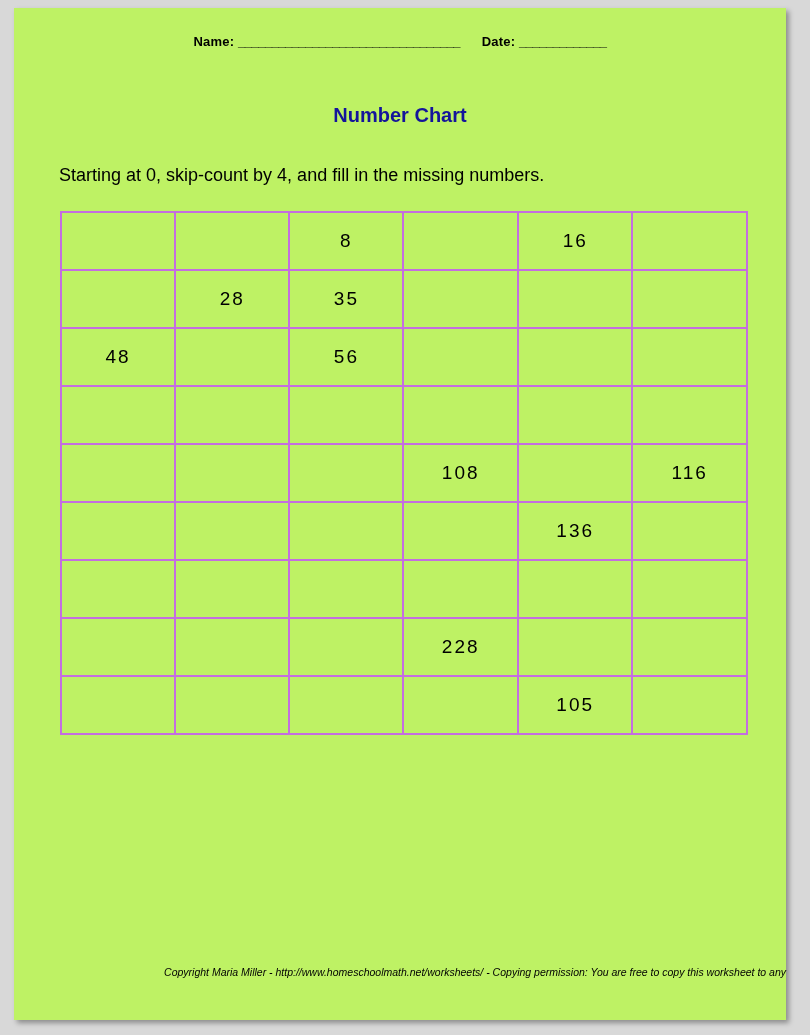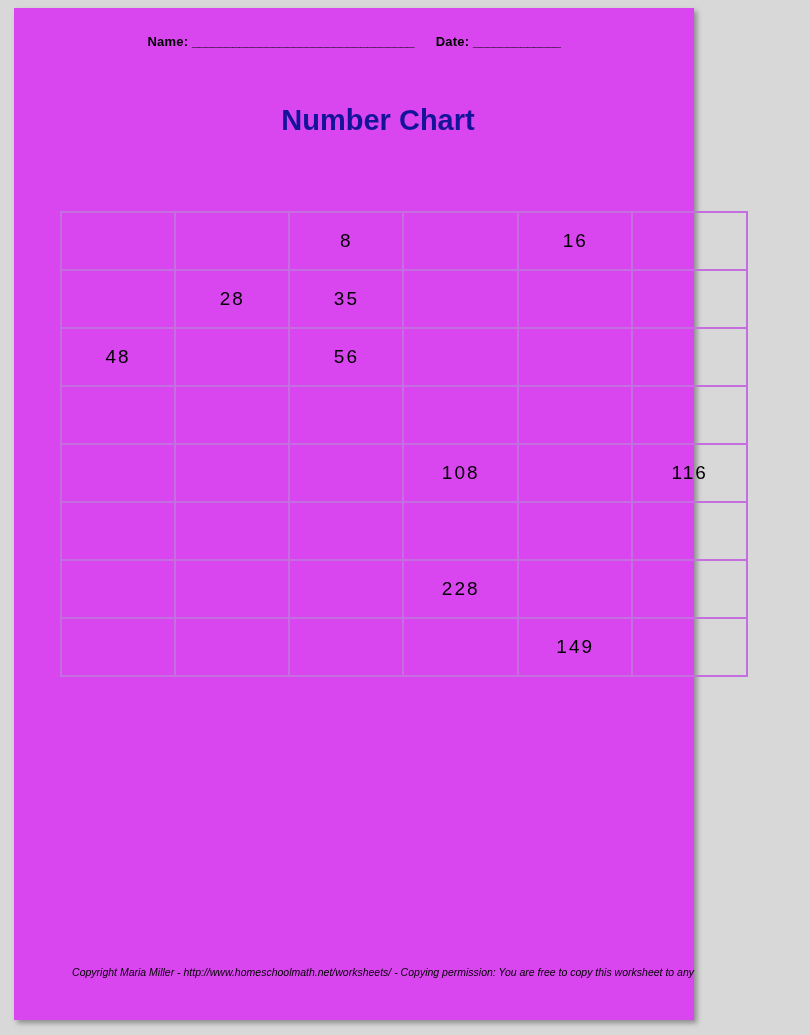--- a/index.html
+++ b/index.html
@@ -10,23 +10,23 @@
   body {
     width: 810px;
     height: 1035px;
     font-family: "Liberation Sans", sans-serif;
     overflow: hidden;
   }
   .page {
     position: absolute;
     left: 14px;
     top: 8px;
-    width: 680px;
+    width: 772px;
     height: 1012px;
-    background: #d946ef;
+    background: #bef264;
     box-shadow: 3px 3px 5px rgba(0,0,0,0.35);
     box-sizing: border-box;
   }
   .nameline {
     position: absolute;
     left: 0;
     top: 26px;
     width: 100%;
     text-align: center;
     font-size: 13px;
@@ -37,24 +37,23 @@
   .nameline .lbl { font-weight: bold; }
   .nameline .rule { font-weight: bold; letter-spacing: -0.5px; }
   .nameline .gap { display: inline-block; width: 14px; }
 
   .title {
     position: absolute;
     left: 0;
     top: 96px;
     width: 100%;
     text-align: center;
-    font-size: 29px;
+    font-size: 20px;
     font-weight: bold;
     color: #14149b;
-    margin-left: 24px;
   }
   .instructions {
     position: absolute;
     left: 45px;
     top: 157px;
     font-size: 18px;
     color: #000;
   }
   table.chart {
     position: absolute;
@@ -94,20 +93,21 @@
   <div class="nameline">
     <span class="lbl">Name:</span>
     <span class="rule">_________________________________</span>
     <span class="gap"></span>
     <span class="lbl">Date:</span>
     <span class="rule">_____________</span>
   </div>
 
   <div class="title">Number Chart</div>
 
+  <div class="instructions">Starting at 0, skip-count by 4, and fill in the missing numbers.</div>
 
   <table class="chart">
     <tbody>
       <tr>
         <td></td>
         <td></td>
         <td>8</td>
         <td></td>
         <td>16</td>
         <td></td>
@@ -142,37 +142,45 @@
         <td></td>
         <td>108</td>
         <td></td>
         <td>116</td>
       </tr>
       <tr>
         <td></td>
         <td></td>
         <td></td>
         <td></td>
+        <td>136</td>
+        <td></td>
+      </tr>
+      <tr>
+        <td></td>
+        <td></td>
+        <td></td>
+        <td></td>
         <td></td>
         <td></td>
       </tr>
       <tr>
         <td></td>
         <td></td>
         <td></td>
         <td>228</td>
         <td></td>
         <td></td>
       </tr>
       <tr>
         <td></td>
         <td></td>
         <td></td>
         <td></td>
-        <td>149</td>
+        <td>105</td>
         <td></td>
       </tr>
     </tbody>
   </table>
 
   <div class="footer">
     <div>Copyright Maria Miller - http://www.homeschoolmath.net/worksheets/ - Copying permission: You are free to copy this worksheet to any</div>
   </div>
 
 </div>

